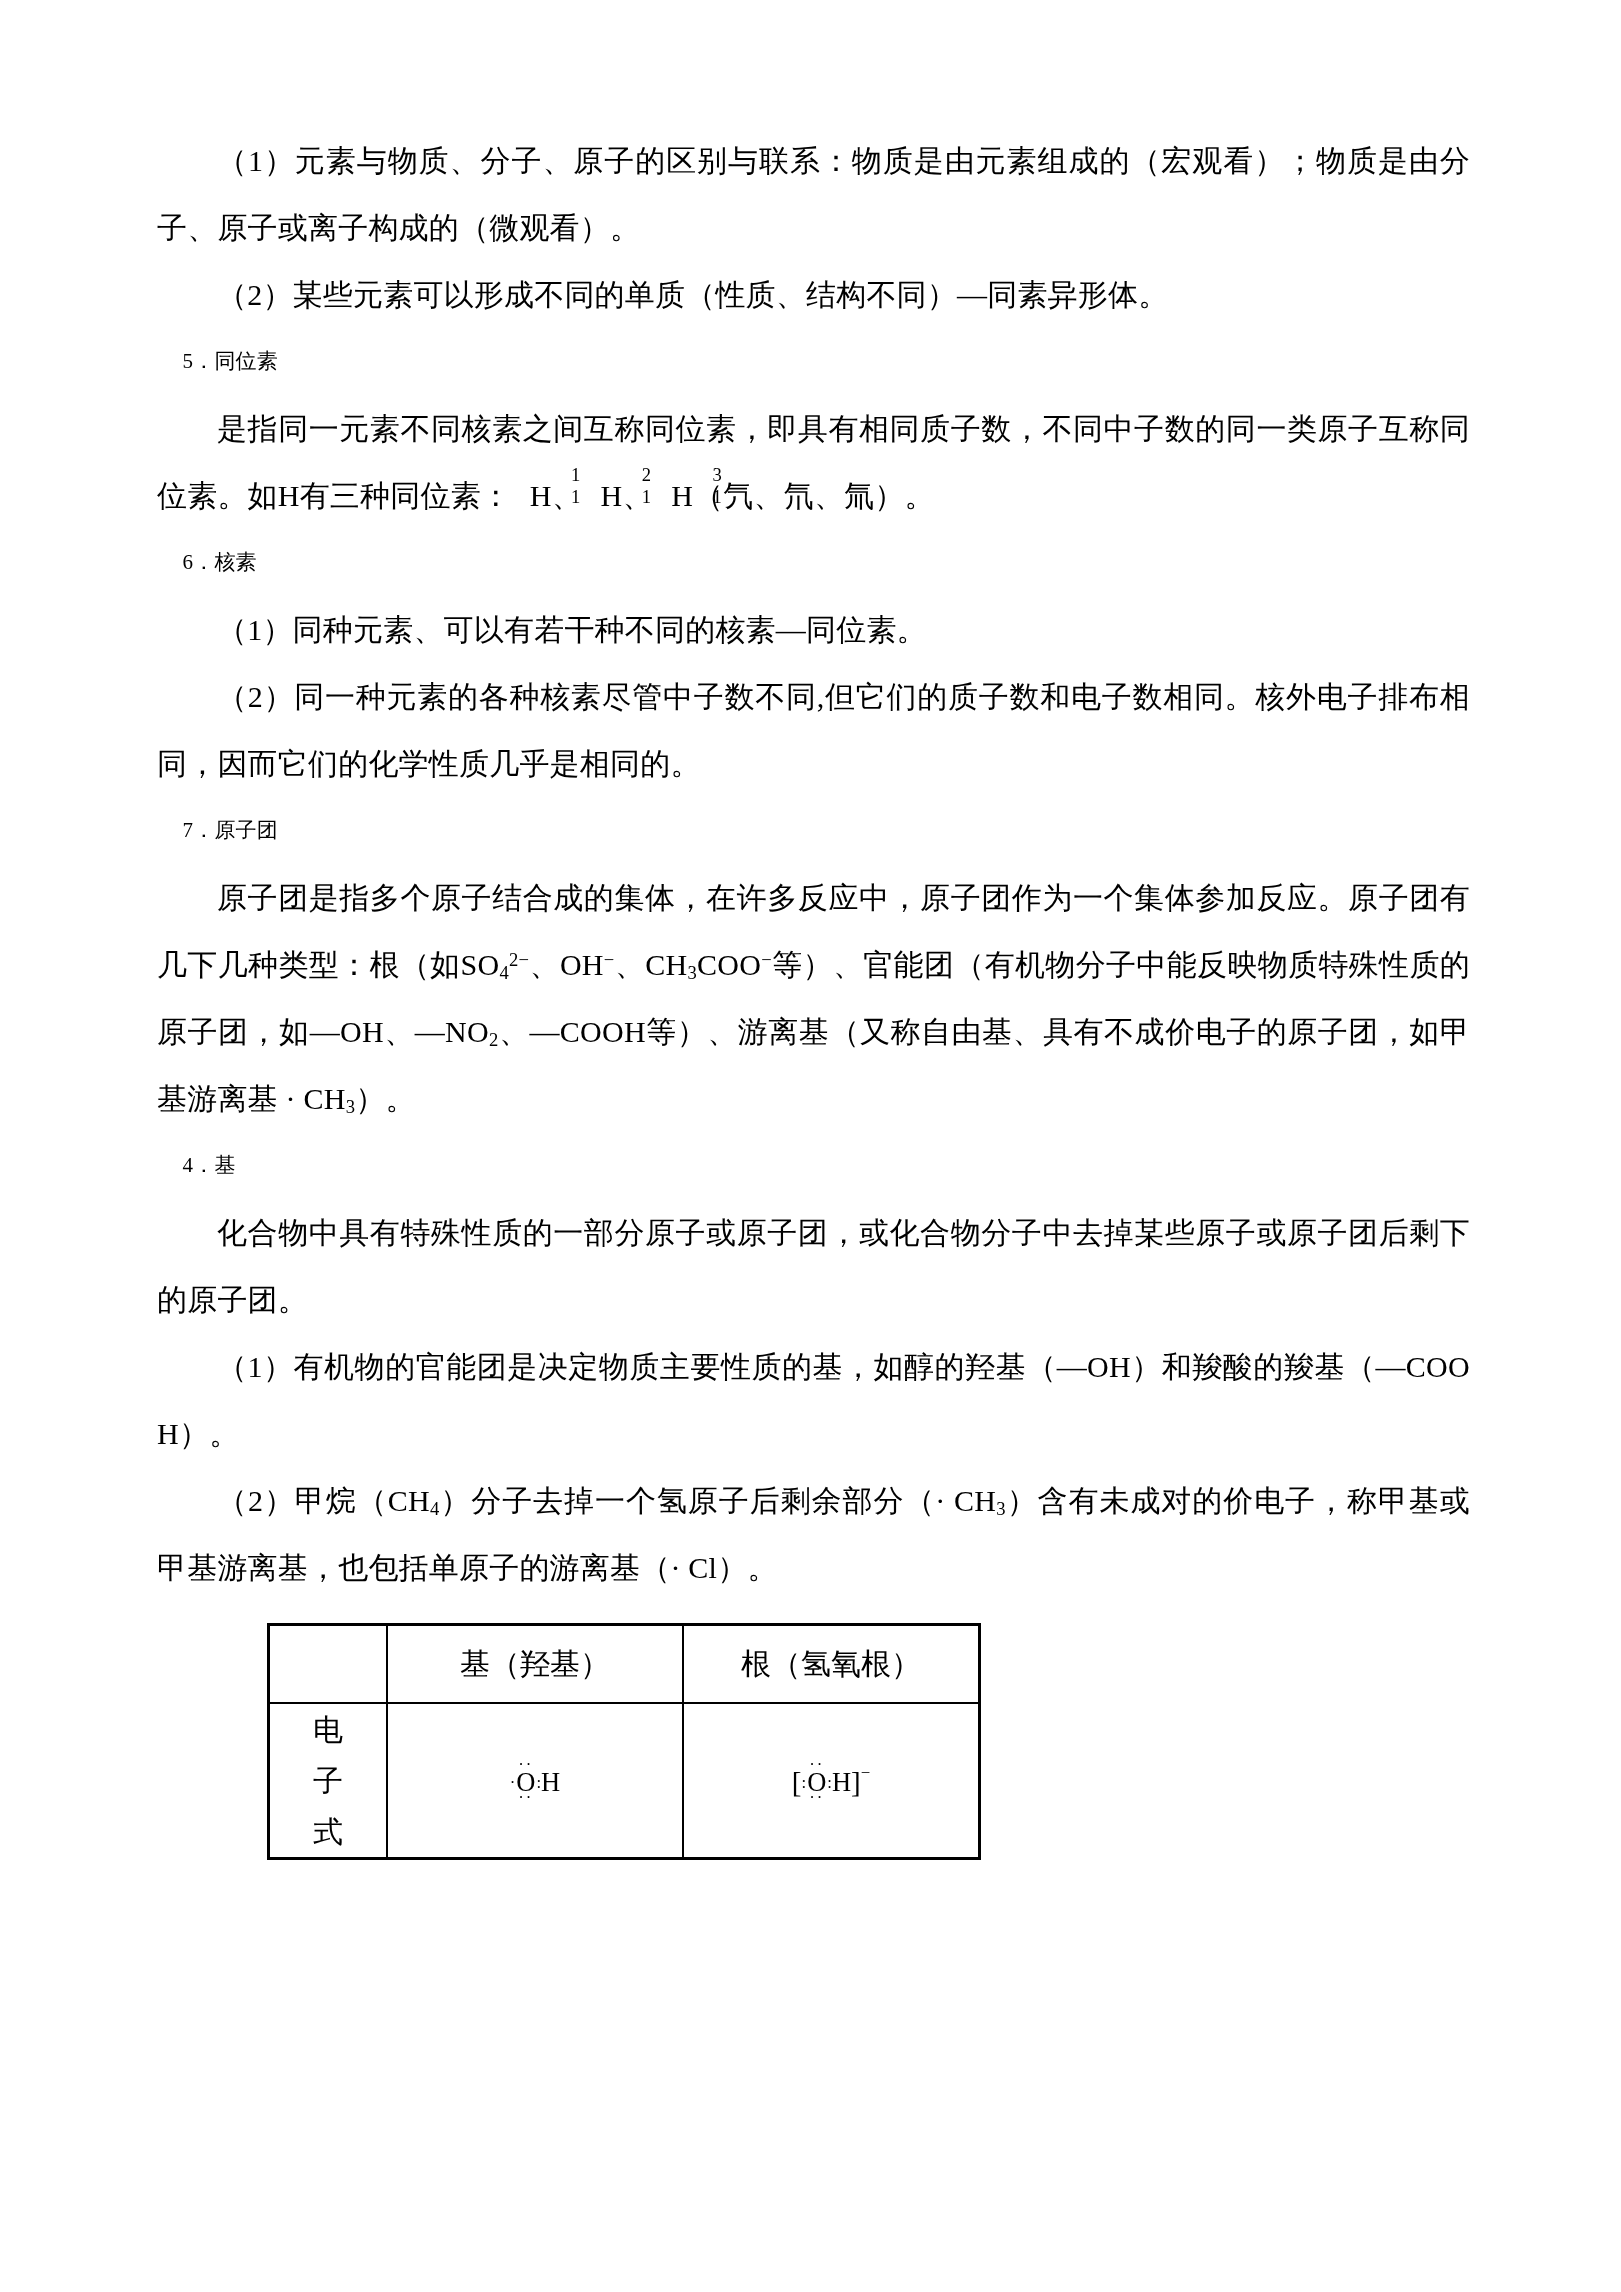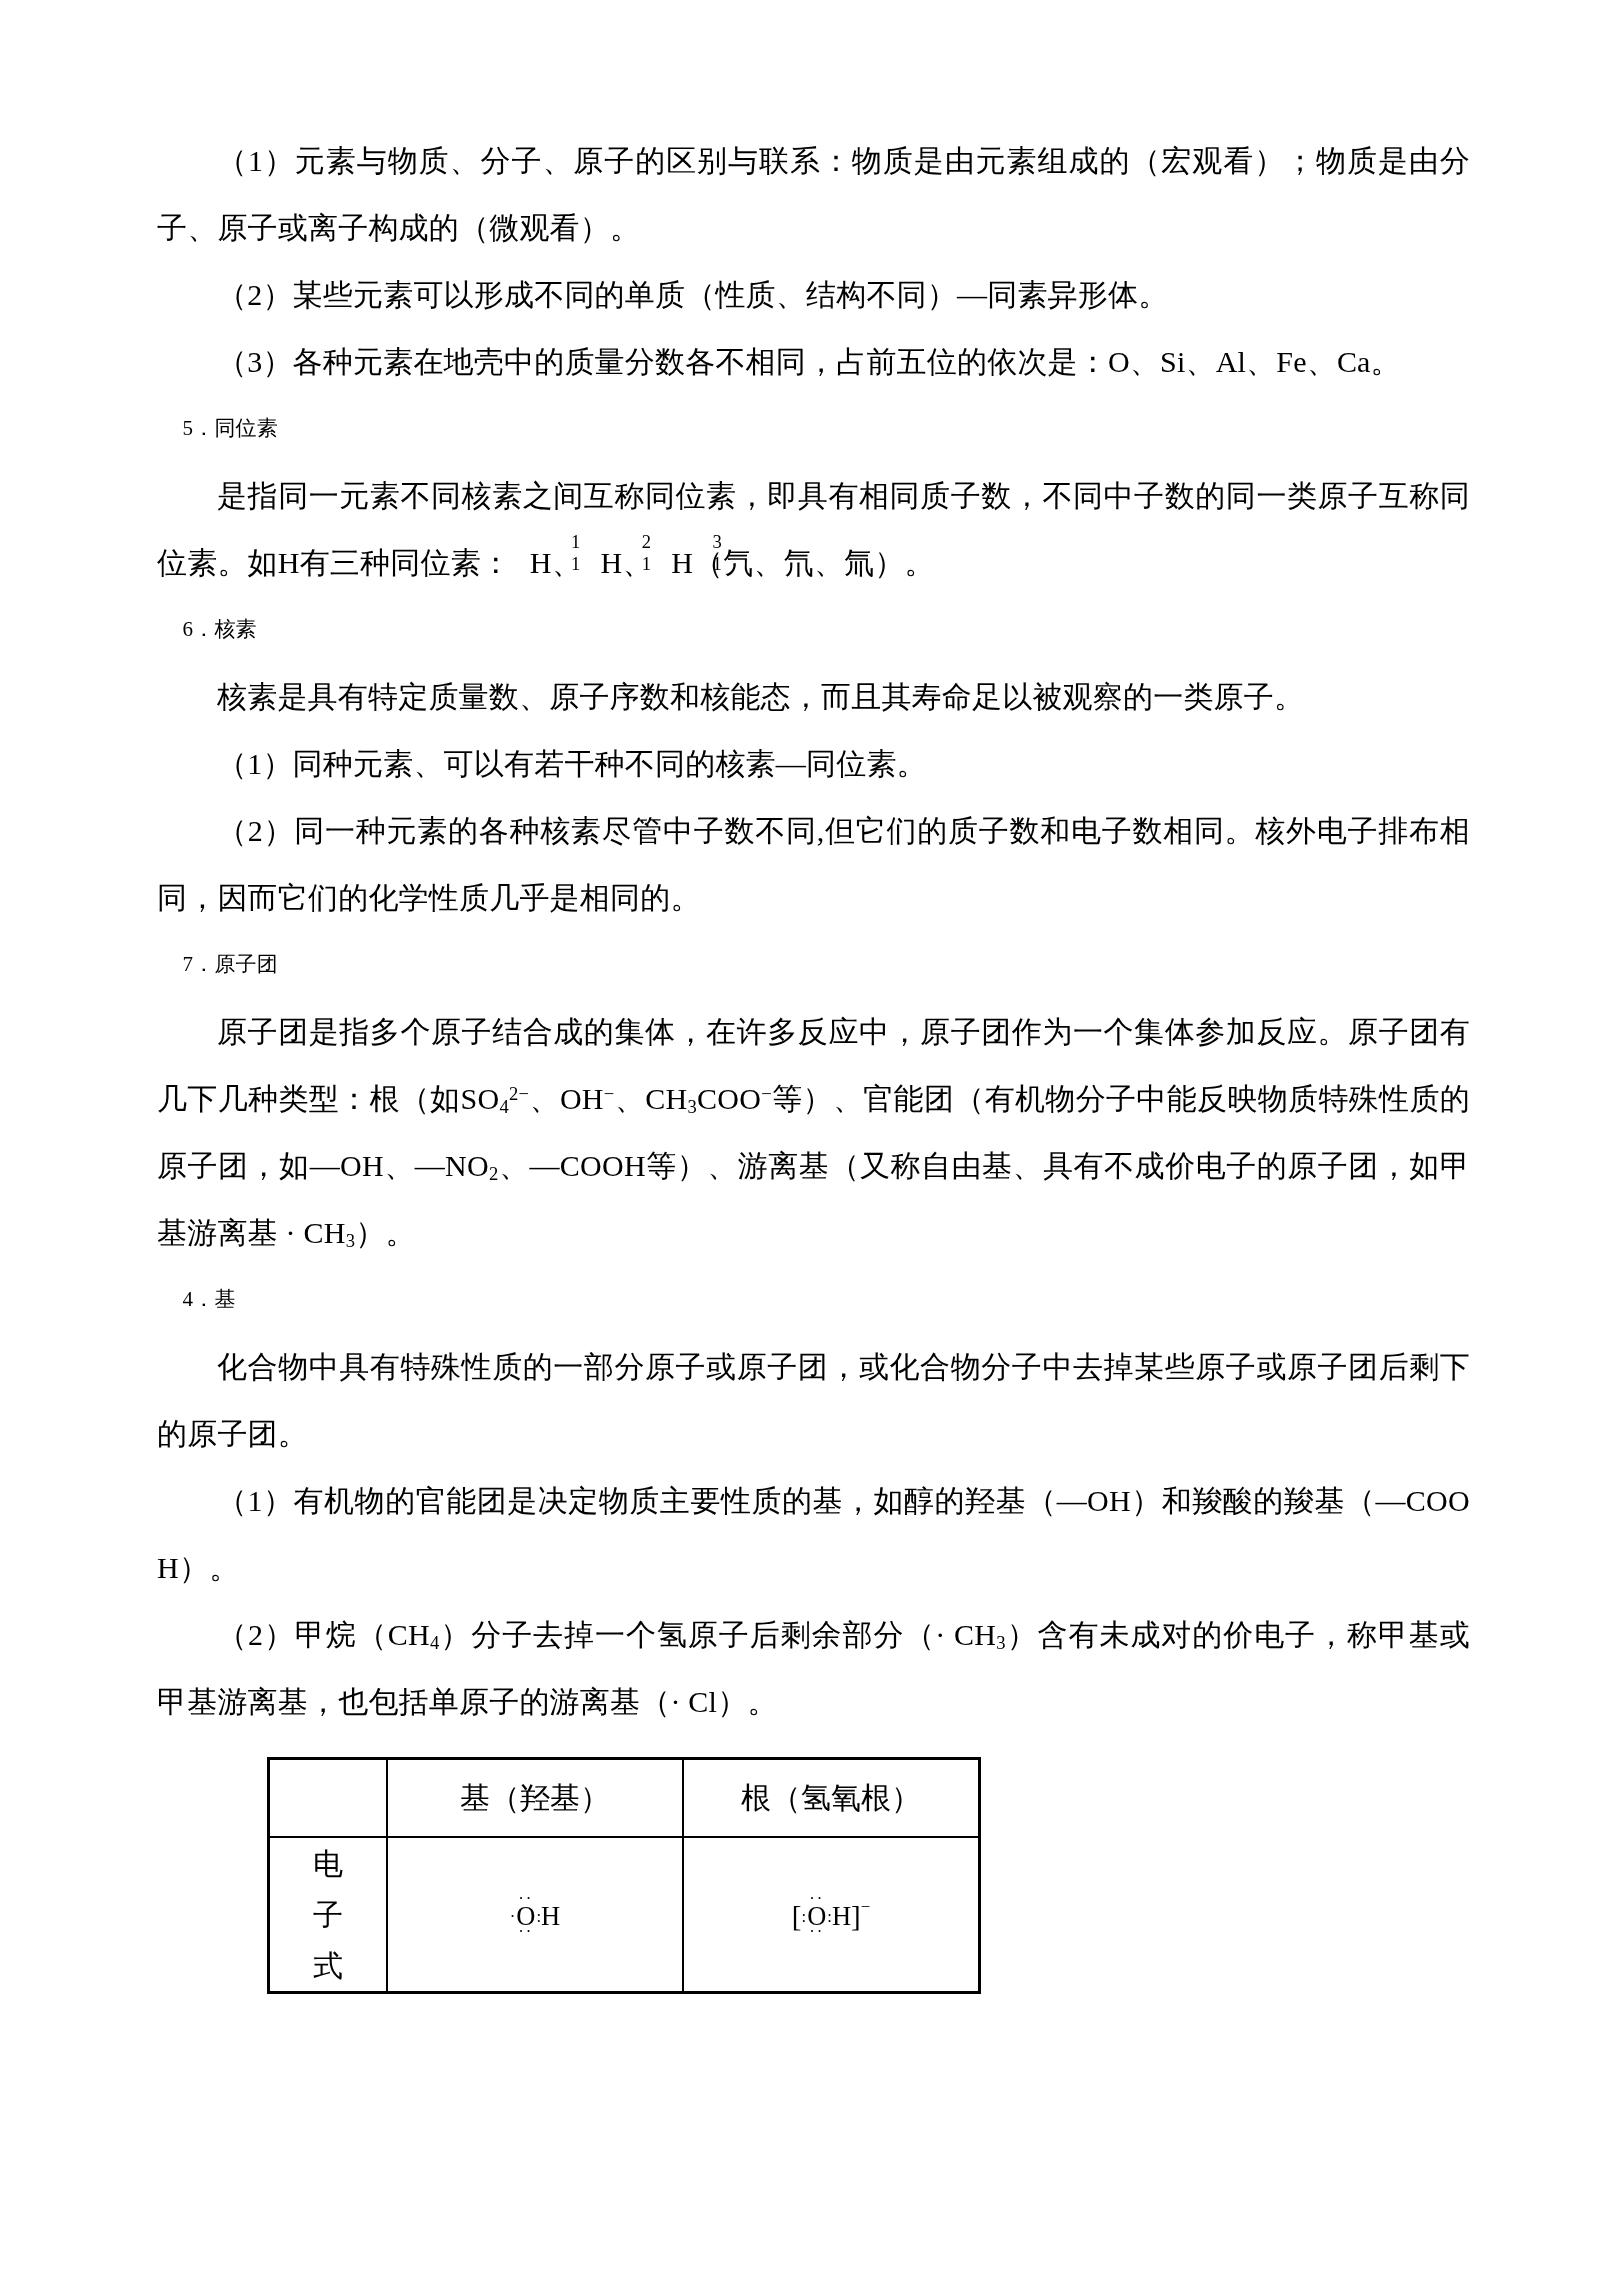--- a/index.html
+++ b/index.html
@@ -141,31 +141,29 @@
 </head>
 <body>
 
 <div class="page">
   <div class="doc-body">
 
     <p class="para">（1）元素与物质、分子、原子的区别与联系：物质是由元素组成的（宏观看）；物质是由分子、原子或离子构成的（微观看）。</p>
 
     <p class="para">（2）某些元素可以形成不同的单质（性质、结构不同）—同素异形体。</p>
 
-    <p class="para">（3）各种元素在地壳中的质量分数各不相同，占前五位的依次是：O、Si、Al、Fe、Ca。</p>
 
     <p class="heading">5．同位素</p>
 
     <p class="para">
       <span>是指同一元素不同核素之间互称同位素，即具有相同质子数，不同中子数的同一类原子互称同位素。如H有三种同位素：</span><span class="latin"><span class="iso"><span class="mass">1</span><span class="atomic">1</span></span><span>H</span></span><span>、</span><span class="latin"><span class="iso"><span class="mass">2</span><span class="atomic">1</span></span><span>H</span></span><span>、</span><span class="latin"><span class="iso"><span class="mass">3</span><span class="atomic">1</span></span><span>H</span></span><span>（氕、氘、氚）。</span>
     </p>
 
     <p class="heading">6．核素</p>
 
-    <p class="para">核素是具有特定质量数、原子序数和核能态，而且其寿命足以被观察的一类原子。</p>
 
     <p class="para">（1）同种元素、可以有若干种不同的核素—同位素。</p>
 
     <p class="para">（2）同一种元素的各种核素尽管中子数不同,但它们的质子数和电子数相同。核外电子排布相同，因而它们的化学性质几乎是相同的。</p>
 
     <p class="heading">7．原子团</p>
 
     <p class="para">原子团是指多个原子结合成的集体，在许多反应中，原子团作为一个集体参加反应。原子团有几下几种类型：根（如<span class="latin">SO<sub>4</sub><sup>2−</sup></span>、<span class="latin">OH<sup>−</sup></span>、<span class="latin">CH<sub>3</sub>COO<sup>−</sup></span>等）、官能团（有机物分子中能反映物质特殊性质的原子团，如<span class="latin">—OH</span>、<span class="latin">—NO<sub>2</sub></span>、<span class="latin">—COOH</span>等）、游离基（又称自由基、具有不成价电子的原子团，如甲基游离基 · <span class="latin">CH<sub>3</sub></span>）。</p>
 
     <p class="heading">4．基</p>

